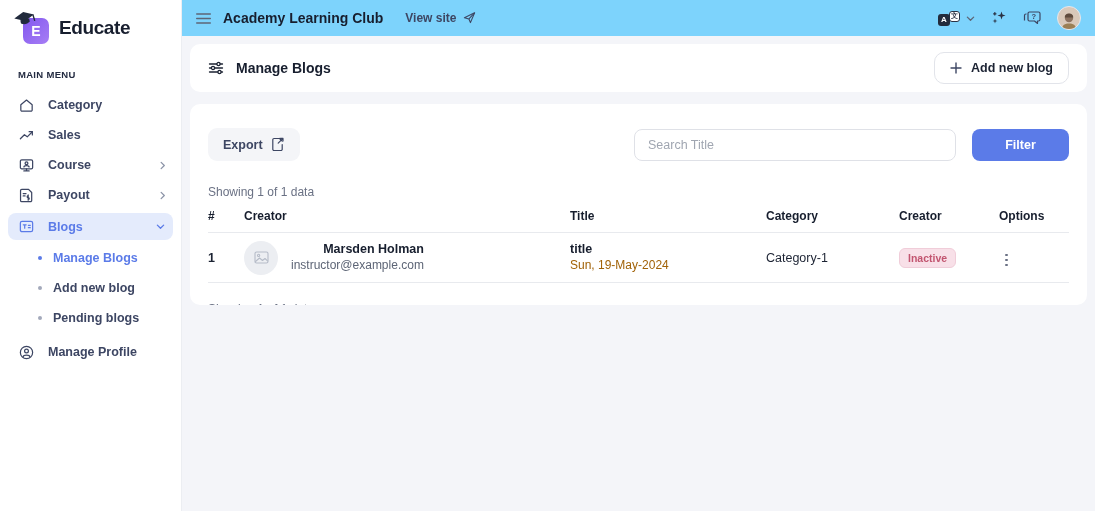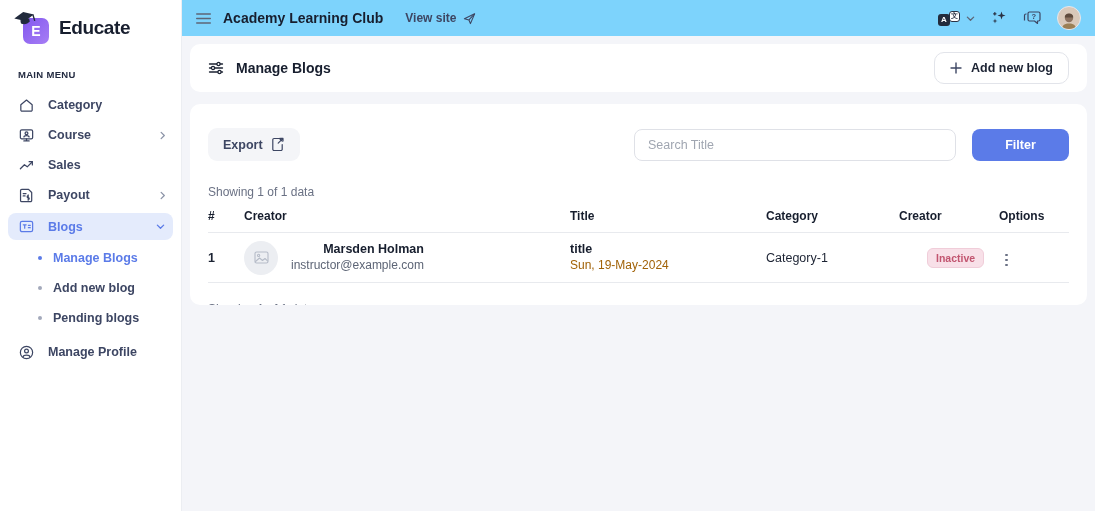--- a/index.html
+++ b/index.html
@@ -52,21 +52,21 @@
   .profile-gap { margin-top:4px; }
 
   
   .main { position:absolute; left:182px; top:0; right:0; bottom:0; }
 
   .topbar {
     height:36px; background:#7dd3fc; display:flex; align-items:center; padding:0 14px;
   }
   .hamburger { cursor:pointer; margin-right:12px; }
   .tb-title { font-size:14px; font-weight:700; color:#171e2e; margin-right:22px; cursor:default; }
-  .view-site { display:flex; align-items:flex-end; gap:7px; font-size:12px; font-weight:600; color:#3d4663; cursor:pointer; }
+  .view-site { display:flex; align-items:flex-start; gap:7px; font-size:12px; font-weight:600; color:#3d4663; cursor:pointer; }
   .tb-right { margin-left:auto; display:flex; align-items:center; gap:15px; }
   .lang-switch { display:flex; align-items:center; gap:6px; cursor:pointer; }
   .translate-icon { position:relative; width:22px; height:15px; }
   .translate-icon .tr-b {
     position:absolute; right:0; top:0; width:11px; height:11px; border:1.2px solid #2a3244; border-radius:3px;
     background:#fff; font-size:7px; font-weight:700; color:#2a3244; display:flex; align-items:center; justify-content:center;
   }
   .translate-icon .tr-a {
     position:absolute; left:0; bottom:0; width:12px; height:12px; border-radius:3px; background:#232b3c;
     color:#fff; font-size:8px; font-weight:700; display:flex; align-items:center; justify-content:center;
@@ -121,21 +121,21 @@
   .avatar-ph {
     width:34px; height:34px; border-radius:50%; background:#eceef2;
     display:flex; align-items:center; justify-content:center; color:#b6bcc8;
   }
   .c-name { font-size:12.5px; font-weight:700; color:#171e2e; line-height:1.25; }
   .c-email { font-size:12px; color:#5d6576; line-height:1.25; }
   .t-title { font-size:12.5px; font-weight:700; color:#171e2e; line-height:1.25; }
   .t-date { font-size:12px; color:#a16207; line-height:1.3; }
   .badge {
     display:inline-block; padding:3px 8px; border-radius:6px;
-    background:#f8e0e8; border:1px solid #f0cdd9; color:#c25570; font-size:10.5px; font-weight:600;margin-left:28px;
+    background:#f8e0e8; border:1px solid #f0cdd9; color:#c25570; font-size:10.5px; font-weight:600;
   }
   .kebab { display:inline-flex; flex-direction:column; gap:2.5px; padding:4px 6px; cursor:pointer; }
   .kebab i { width:2.5px; height:2.5px; border-radius:50%; background:#6a7184; }
   .showing-bottom { margin-top:19px; font-size:12px; color:#6a7184; }
 </style>
 </head>
 <body>
 
 <aside class="sidebar">
   <div class="logo-row">
@@ -154,37 +154,37 @@
 
   <div class="nav-item">
     <svg class="icon" width="17" height="17" viewBox="0 0 18 18" fill="none" stroke="#3d4663" stroke-width="1.3" stroke-linecap="round" stroke-linejoin="round">
       <path d="M3 8.2 L9 3.2 L15 8.2 V13.8 a1.2 1.2 0 0 1 -1.2 1.2 H4.2 A1.2 1.2 0 0 1 3 13.8 Z"></path>
     </svg>
     <span>Category</span>
   </div>
 
   <div class="nav-item">
     <svg class="icon" width="17" height="17" viewBox="0 0 18 18" fill="none" stroke="#3d4663" stroke-width="1.3" stroke-linecap="round" stroke-linejoin="round">
+      <polyline points="2.5,12.5 6.8,8.2 9.8,10.4 15.2,5"></polyline>
+      <polyline points="11.8,5 15.2,5 15.2,8.4"></polyline>
+    </svg>
+    <span>Sales</span>
+  </div>
+
+  <div class="nav-item">
+    <svg class="icon" width="17" height="17" viewBox="0 0 18 18" fill="none" stroke="#3d4663" stroke-width="1.3" stroke-linecap="round" stroke-linejoin="round">
       <rect x="2.5" y="3" width="13" height="9.5" rx="1.5"></rect>
       <circle cx="9" cy="6.6" r="1.5"></circle>
       <path d="M6.3 10.5 c0-1.7 5.4-1.7 5.4 0"></path>
       <path d="M9 12.5 v2 M6.2 14.8 h5.6"></path>
     </svg>
     <span>Course</span>
     <svg class="chev" width="9" height="9" viewBox="0 0 10 10" fill="none" stroke="currentColor" stroke-width="1.4" stroke-linecap="round" stroke-linejoin="round">
       <polyline points="3.5,1.5 7,5 3.5,8.5"></polyline>
     </svg>
-  </div>
-
-  <div class="nav-item">
-    <svg class="icon" width="17" height="17" viewBox="0 0 18 18" fill="none" stroke="#3d4663" stroke-width="1.3" stroke-linecap="round" stroke-linejoin="round">
-      <polyline points="2.5,12.5 6.8,8.2 9.8,10.4 15.2,5"></polyline>
-      <polyline points="11.8,5 15.2,5 15.2,8.4"></polyline>
-    </svg>
-    <span>Sales</span>
   </div>
 
   <div class="nav-item">
     <svg class="icon" width="17" height="17" viewBox="0 0 18 18" fill="none" stroke="#3d4663" stroke-width="1.3" stroke-linecap="round" stroke-linejoin="round">
       <path d="M4 2.5 h7.2 L14.5 5.8 V14.2 a1.3 1.3 0 0 1 -1.3 1.3 H4 A1.3 1.3 0 0 1 2.7 14.2 V3.8 A1.3 1.3 0 0 1 4 2.5 Z"></path>
       <path d="M5.5 7 h3 M5.5 9.5 h2"></path>
       <path d="M10.8 9.2 c-1.5 0 -1.5 2 0 2 c1.5 0 1.5 2 0 2 M10.8 8.4 v5.6"></path>
     </svg>
     <span>Payout</span>
     <svg class="chev" width="9" height="9" viewBox="0 0 10 10" fill="none" stroke="currentColor" stroke-width="1.4" stroke-linecap="round" stroke-linejoin="round">

